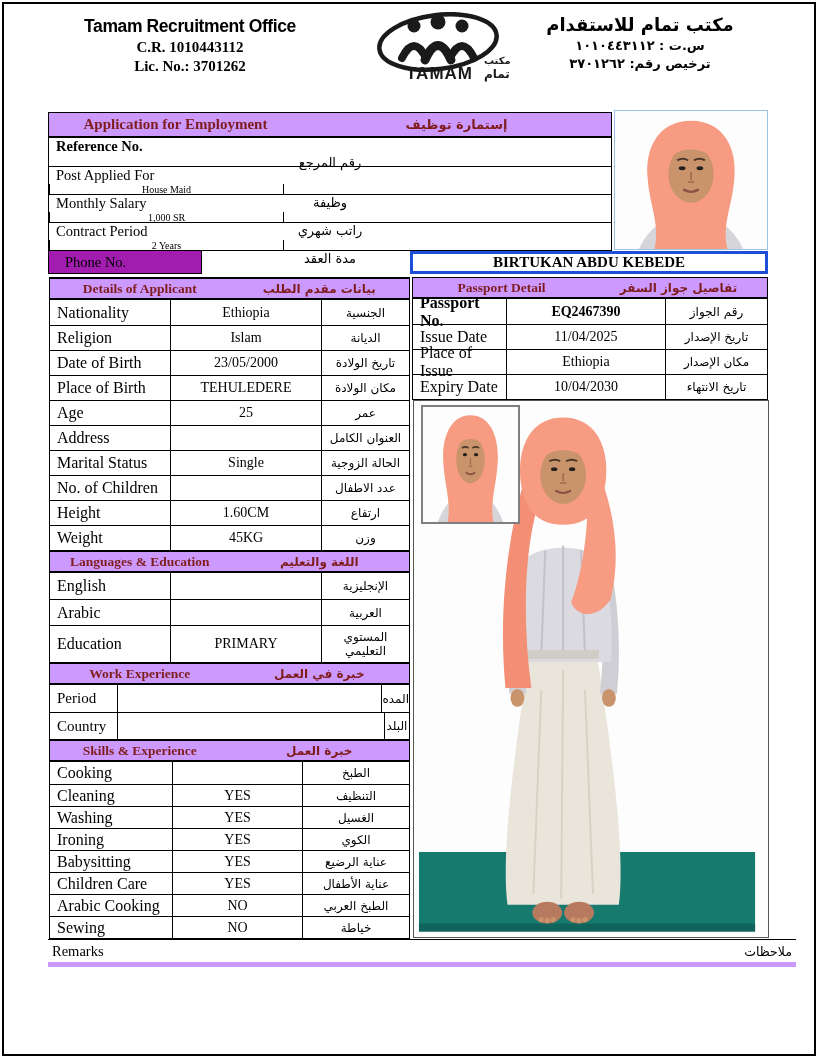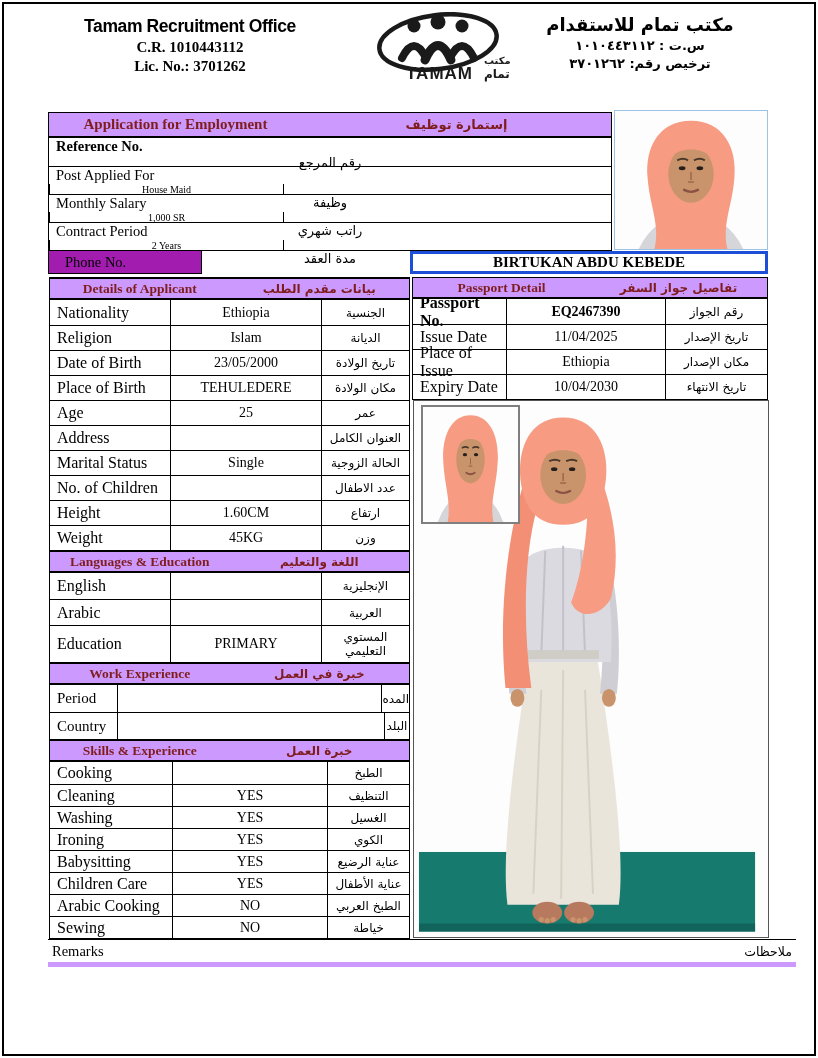--- a/index.html
+++ b/index.html
@@ -56,21 +56,21 @@
   .det .row { height: 25px; }
   .det .cl, .lang .cl { width: 120px; }
   .det .cv, .lang .cv { width: 152px; }
   .lang .row { height: 26px; }
   .lang .row.edu { height: 37px; }
   .work .row { height: 27px; }
   .work .cl { width: 67px; font-size: 15px; }
   .work .cv { width: 268px; }
   .skill .row { height: 22px; text-align: right; }
   .skill .cl { width: 122px; }
-  .skill .cv { width: 156px; }
+  .skill .cv { width: 131px; }
 
   
   .pass-tbl { position: absolute; left: 412px; top: 277px; width: 356px; border: 1.5px solid #000; background: #fff; }
   .pass-tbl .sec-hdr { height: 21px; border-top: none; }
   .pass-tbl .row { height: 25px; }
   .pass-tbl .cl { width: 93px; }
   .pass-tbl .cv { width: 160px; }
 
   
   .photo-full { position: absolute; left: 413px; top: 400px; width: 356px; height: 538px; border: 1px solid #555; background: #fff; overflow: hidden; }

